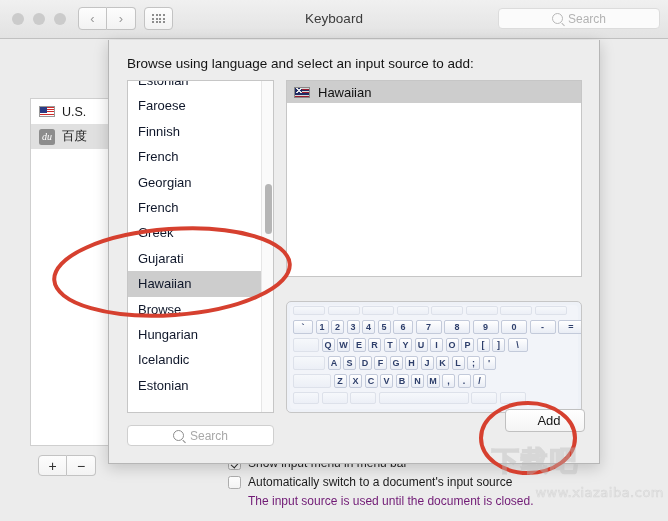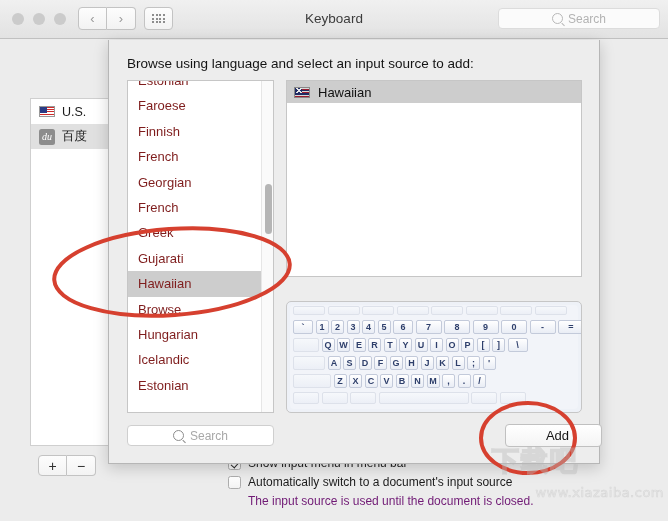--- a/index.html
+++ b/index.html
@@ -229,21 +229,21 @@
     overflow: hidden;
   }
   .lang-scroll {
     position: absolute; left: 0; top: -13px; width: 100%;
   }
   .lang-item {
     height: 25.4px;
     line-height: 25.4px;
     padding-left: 10px;
     font-size: 13px;
-    color: #7f1d1d;
+    color: #0f172a;
     box-sizing: border-box;
   }
   .lang-item.sel { background: #cdcdcd; }
   .lang-sb-track {
     position: absolute; right: 0; top: 0;
     width: 12px; height: 100%;
     background: #fafafa;
     border-left: 1px solid #e6e6e6;
     box-sizing: border-box;
   }
@@ -365,21 +365,21 @@
     position: absolute;
     height: 23px;
     background: linear-gradient(#ffffff, #f4f4f4);
     border: 1px solid #c0c0c0;
     border-radius: 4px;
     box-sizing: border-box;
     display: flex; align-items: center; justify-content: center;
     font-size: 13px; color: #151515;
   }
   .btn-cancel { left: 318px; top: 384px; width: 70px; }
-  .btn-add { left: 396px; top: 384px; width: 97px; padding-left: 8px; }
+  .btn-add { left: 396px; top: 369px; width: 80px; padding-left: 8px; }
 
   
   .annot {
     position: absolute; left: 0; top: 0;
     width: 668px; height: 521px;
     pointer-events: none;
   }
 
   
   .watermark {

